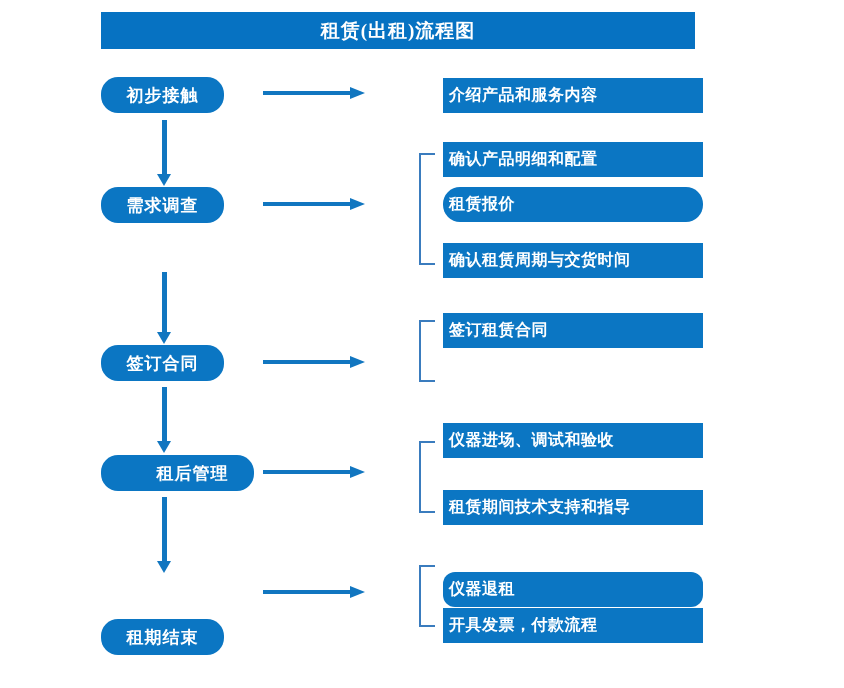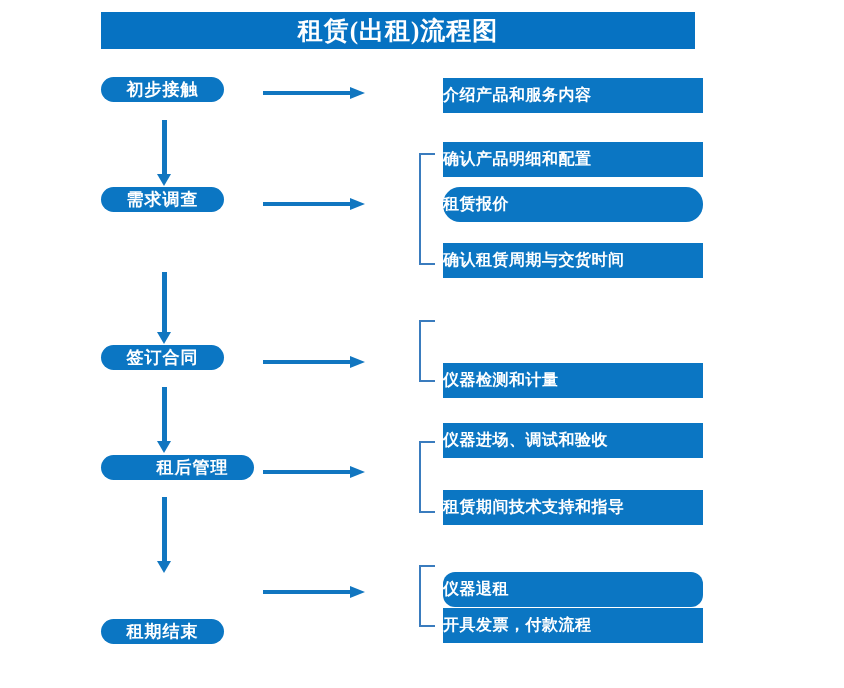--- a/index.html
+++ b/index.html
@@ -22,35 +22,35 @@
 
   
   .title-bar {
     position: absolute;
     left: 101px;
     top: 12px;
     width: 594px;
     height: 37px;
     background: #0672C2;
     color: #ffffff;
-    font-size: 25px;
+    font-size: 19px;
     font-weight: bold;
     letter-spacing: 1px;
     display: flex;
     align-items: center;
     justify-content: center;
     font-family: "Liberation Serif", "DejaVu Serif", serif;
   }
 
   
   .stage-box {
     position: absolute;
     left: 101px;
     width: 123px;
-    height: 25px;
+    height: 36px;
     background: #0B76C3;
     color: #ffffff;
     font-size: 17px;
     font-weight: bold;
     letter-spacing: 1px;
     display: flex;
     align-items: center;
     justify-content: center;
     font-family: "Liberation Serif", "DejaVu Serif", serif;
     border-radius: 17px;
@@ -62,21 +62,21 @@
     left: 443px;
     width: 260px;
     height: 35px;
     background: #0B76C3;
     color: #ffffff;
     font-size: 16px;
     font-weight: bold;
     letter-spacing: 0.5px;
     display: flex;
     align-items: center;
-    padding-left: 0;
+    padding-left: 6px;
     box-sizing: border-box;
     font-family: "Liberation Serif", "DejaVu Serif", serif;
   }
 
   
   .h-arrow {
     position: absolute;
     left: 263px;
     width: 102px;
     height: 16px;
@@ -176,21 +176,21 @@
 
   <div class="stage-box" style="top:345px;text-align:center;">签订合同</div>
 
   <div class="h-arrow" style="top:354px;">
     <div class="shaft"></div>
     <div class="head"></div>
   </div>
 
   <div class="bracket" style="top:320px; height:62px;"></div>
 
-  <div class="detail-box" style="top:363px;">仪器检测和计量</div>
+  <div class="detail-box" style="top:313px;">签订租赁合同</div>
 
   <div class="v-arrow" style="top:387px; height:66px;">
     <div class="shaft" style="height:54px;"></div>
     <div class="head"></div>
   </div>
 
   <div class="stage-box" style="top:455px;padding-left:30px;">租后管理</div>
 
   <div class="h-arrow" style="top:464px;">
     <div class="shaft"></div>

